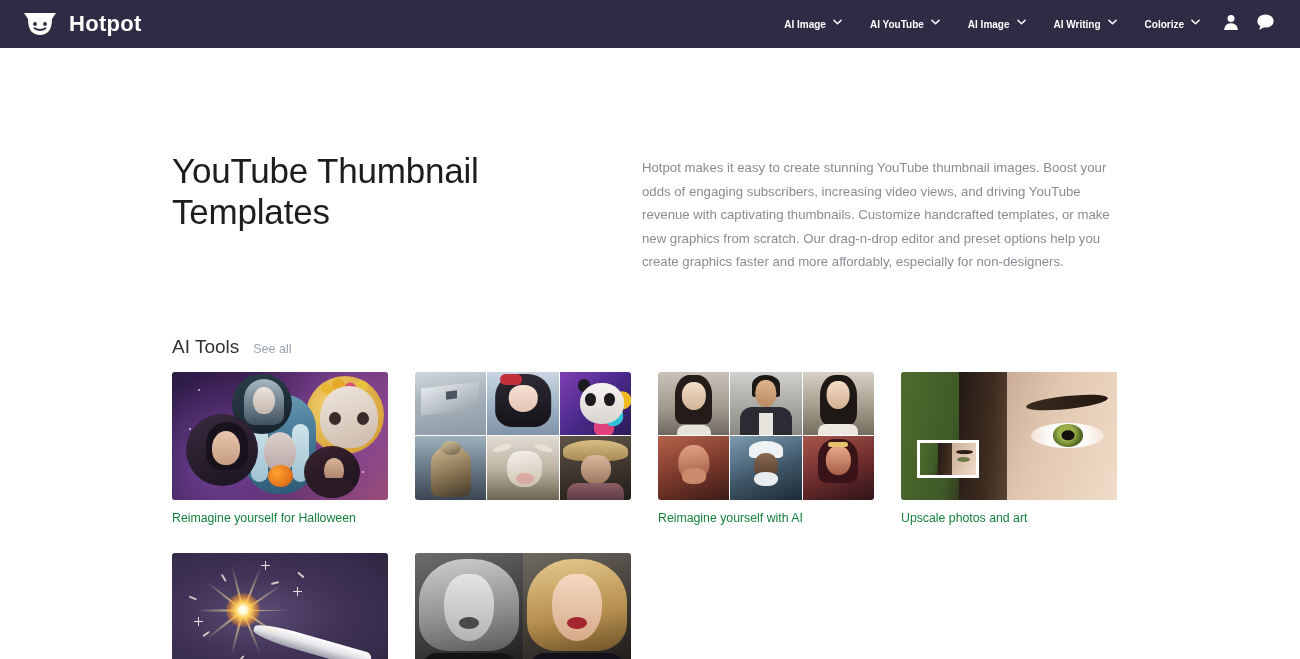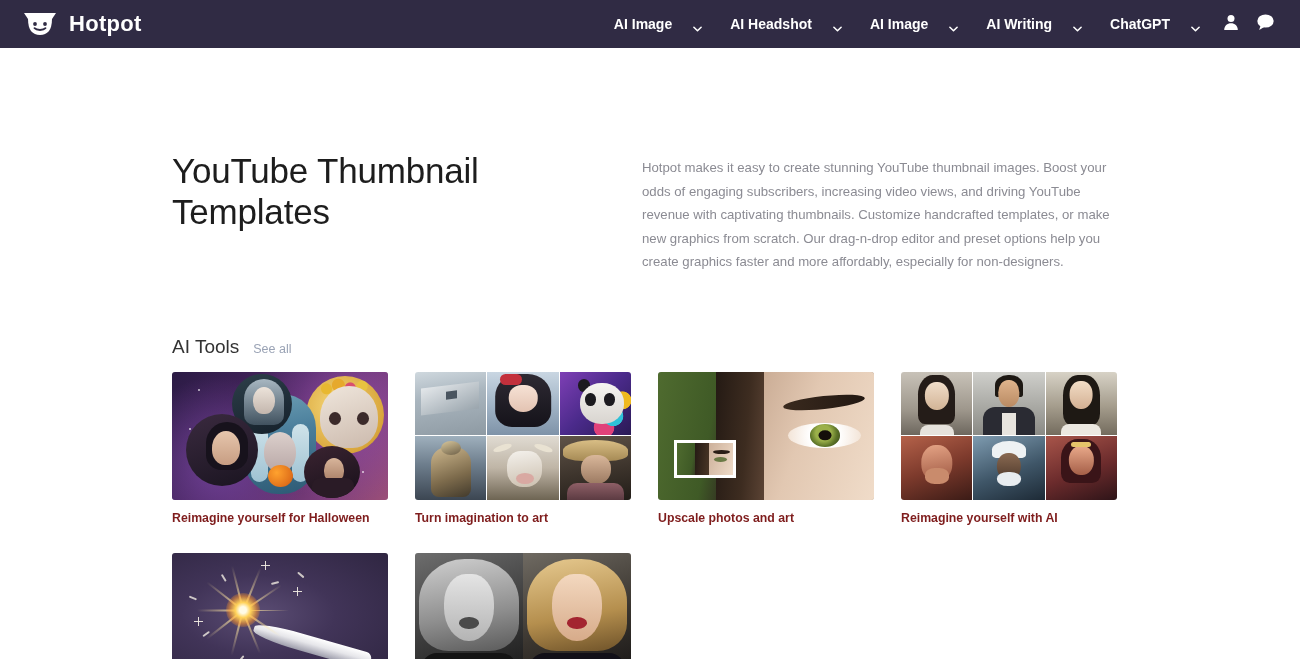--- a/index.html
+++ b/index.html
@@ -34,24 +34,24 @@
     font-weight: bold;
     letter-spacing: 0.3px;
   }
   .nav-right {
     margin-left: auto;
     display: flex;
     align-items: center;
   }
   .nav-item {
     display: flex;
-    align-items: flex-end;
-    gap: 21px;
+    align-items: flex-start;
+    gap: 7px;
     color: #ffffff;
-    font-size: 14px;
+    font-size: 10px;
     font-weight: bold;
     padding: 6px 14px;
     cursor: pointer;
     white-space: nowrap;
   }
   .chev { display: block; }
   .nav-icon-btn {
     width: 34px;
     height: 34px;
     display: flex;
@@ -118,23 +118,22 @@
     width: 216px;
     height: 128px;
     border-radius: 3px;
     overflow: hidden;
     position: relative;
     background: #ddd;
   }
   .card-caption {
     margin-top: 11px;
     font-size: 12.3px;
-    color: #7f1d1d;
+    color: #15803d;
     line-height: 1.3;
-    font-weight: bold;
   }
 
   
 
   
   .art-halloween {
     background:
       radial-gradient(circle at 22% 72%, rgba(120,70,160,.85) 0%, rgba(0,0,0,0) 46%),
       radial-gradient(circle at 80% 30%, rgba(150,80,170,.75) 0%, rgba(0,0,0,0) 48%),
       linear-gradient(125deg, #2b1b45 0%, #4a2560 45%, #7b3d7a 78%, #9b4f78 100%);
@@ -591,21 +590,21 @@
     <div class="nav-item">
       <span>AI Image</span>
       <span>
         <svg class="chev" width="9" height="6" viewBox="0 0 10 6">
             <path d="M1 1 L5 5 L9 1" stroke="#ffffff" stroke-width="1.7" fill="none" stroke-linecap="round" stroke-linejoin="round"></path>
           </svg>
       </span>
     </div>
 
     <div class="nav-item">
-      <span>AI Headshot</span>
+      <span>AI YouTube</span>
       <span>
         <svg class="chev" width="9" height="6" viewBox="0 0 10 6">
             <path d="M1 1 L5 5 L9 1" stroke="#ffffff" stroke-width="1.7" fill="none" stroke-linecap="round" stroke-linejoin="round"></path>
           </svg>
       </span>
     </div>
 
     <div class="nav-item">
       <span>AI Image</span>
       <span>
@@ -618,21 +617,21 @@
     <div class="nav-item">
       <span>AI Writing</span>
       <span>
         <svg class="chev" width="9" height="6" viewBox="0 0 10 6">
             <path d="M1 1 L5 5 L9 1" stroke="#ffffff" stroke-width="1.7" fill="none" stroke-linecap="round" stroke-linejoin="round"></path>
           </svg>
       </span>
     </div>
 
     <div class="nav-item">
-      <span>ChatGPT</span>
+      <span>Colorize</span>
       <span>
         <svg class="chev" width="9" height="6" viewBox="0 0 10 6">
             <path d="M1 1 L5 5 L9 1" stroke="#ffffff" stroke-width="1.7" fill="none" stroke-linecap="round" stroke-linejoin="round"></path>
           </svg>
       </span>
     </div>
 
     <div class="nav-icon-btn">
       <span>
         <svg width="16" height="17" viewBox="0 0 16 17">
@@ -727,21 +726,58 @@
               <div class="head"></div>
               <div class="snout"></div>
             </div>
           <div class="cell c-elder">
               <div class="hat"></div>
               <div class="face"></div>
               <div class="robe"></div>
             </div>
         </div>
       </div>
-      <div class="card-caption">Turn imagination to art</div>
+    </div>
+
+    <div class="card">
+      <div class="card-thumb">
+        <div class="grid6">
+          <div class="cell hs hs-1">
+              <div class="hair"></div>
+              <div class="head"></div>
+              <div class="top"></div>
+            </div>
+          <div class="cell hs hs-2">
+              <div class="suit"></div>
+              <div class="shirt"></div>
+              <div class="hair"></div>
+              <div class="head"></div>
+            </div>
+          <div class="cell hs hs-3">
+              <div class="hair"></div>
+              <div class="head"></div>
+              <div class="top"></div>
+            </div>
+          <div class="cell hs hs-4">
+              <div class="head"></div>
+              <div class="beard"></div>
+            </div>
+          <div class="cell hs hs-5">
+              <div class="turban"></div>
+              <div class="head"></div>
+              <div class="beard"></div>
+            </div>
+          <div class="cell hs hs-6">
+              <div class="hair"></div>
+              <div class="head"></div>
+              <div class="crown"></div>
+            </div>
+        </div>
+      </div>
+      <div class="card-caption">Reimagine yourself with AI</div>
     </div>
 
     <div class="card">
       <div class="card-thumb">
         <div class="art-upscale">
           <div class="up-skin"></div>
           <div class="up-hair"></div>
           <div class="up-brow"></div>
           <div class="up-eye">
               <div class="up-iris">
@@ -750,58 +786,20 @@
             </div>
           <div class="up-inset">
             <div class="is"></div>
               <div class="ih"></div>
               <div class="ib"></div>
               <div class="ie"></div>
           </div>
         </div>
       </div>
       <div class="card-caption">Upscale photos and art</div>
-    </div>
-
-    <div class="card">
-      <div class="card-thumb">
-        <div class="grid6">
-          <div class="cell hs hs-1">
-              <div class="hair"></div>
-              <div class="head"></div>
-              <div class="top"></div>
-            </div>
-          <div class="cell hs hs-2">
-              <div class="suit"></div>
-              <div class="shirt"></div>
-              <div class="hair"></div>
-              <div class="head"></div>
-            </div>
-          <div class="cell hs hs-3">
-              <div class="hair"></div>
-              <div class="head"></div>
-              <div class="top"></div>
-            </div>
-          <div class="cell hs hs-4">
-              <div class="head"></div>
-              <div class="beard"></div>
-            </div>
-          <div class="cell hs hs-5">
-              <div class="turban"></div>
-              <div class="head"></div>
-              <div class="beard"></div>
-            </div>
-          <div class="cell hs hs-6">
-              <div class="hair"></div>
-              <div class="head"></div>
-              <div class="crown"></div>
-            </div>
-        </div>
-      </div>
-      <div class="card-caption">Reimagine yourself with AI</div>
     </div>
 
 
 
     <div class="card">
       <div class="card-thumb">
         <div class="art-write">
           <div class="w-pen"></div>
           <span class="w-ray" style="transform:rotate(0deg)"></span>
           <span class="w-ray" style="transform:rotate(34deg)"></span>

